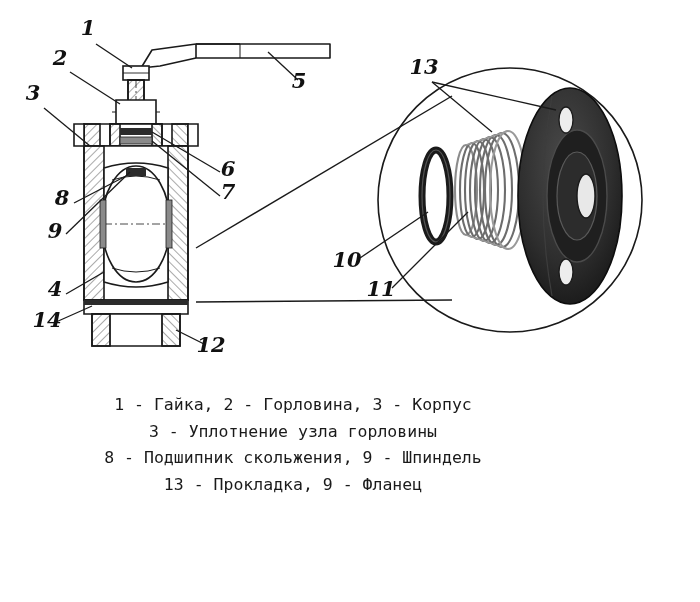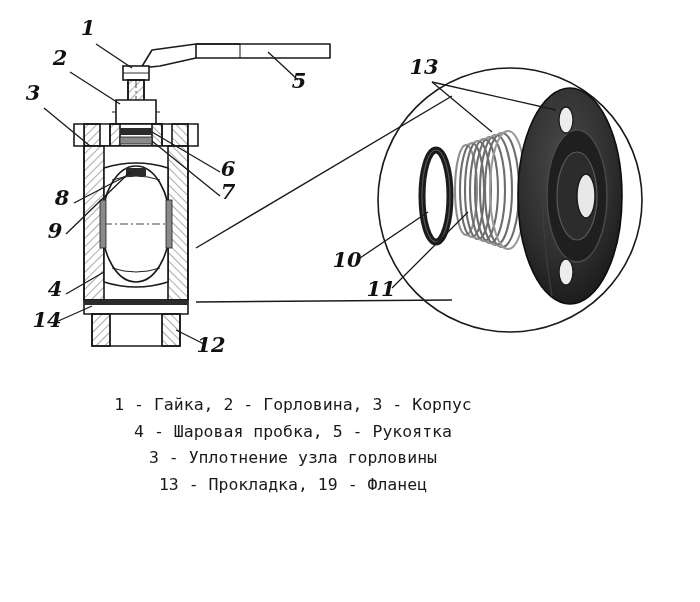--- a/index.html
+++ b/index.html
@@ -218,18 +218,18 @@
         <text class="callout-num" x="381" y="296" text-anchor="middle">11</text>
         <text class="callout-num" x="211" y="352" text-anchor="middle">12</text>
         <text class="callout-num" x="424" y="74" text-anchor="middle">13</text>
         <text class="callout-num" x="47" y="327" text-anchor="middle">14</text>
       </g>
     </svg>
   </div>
 
   <div class="legend">
     <div class="legend-line">1 - Гайка, 2 - Горловина, 3 - Корпус</div>
-    <div class="legend-line">4 - Шаровая пробка, 5 - Рукоятка</div>
     <div class="legend-line">3 - Уплотнение узла горловины</div>
-    <div class="legend-line">13 - Прокладка, 19 - Фланец</div>
+    <div class="legend-line">8 - Подшипник скольжения, 9 - Шпиндель</div>
+    <div class="legend-line">13 - Прокладка, 9 - Фланец</div>
   </div>
 
 </div>
 
 </body></html>

